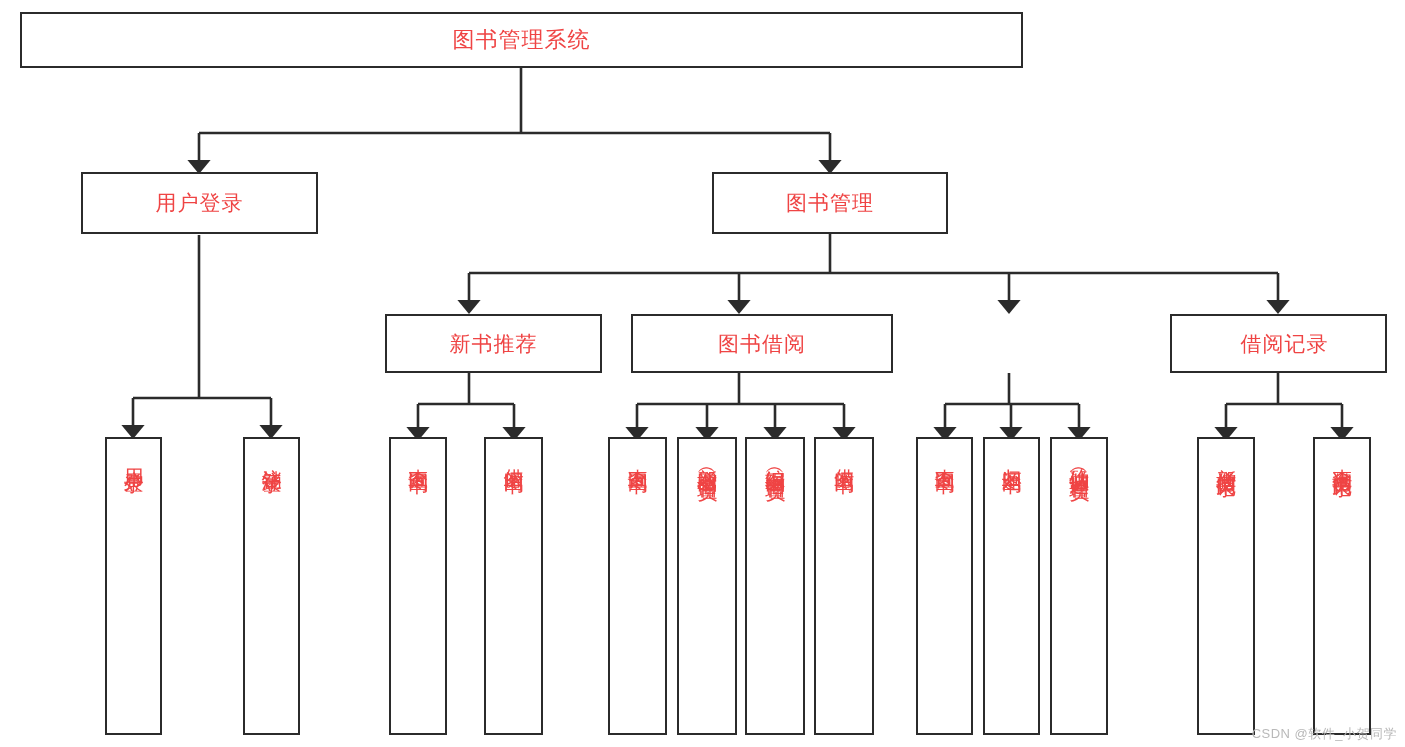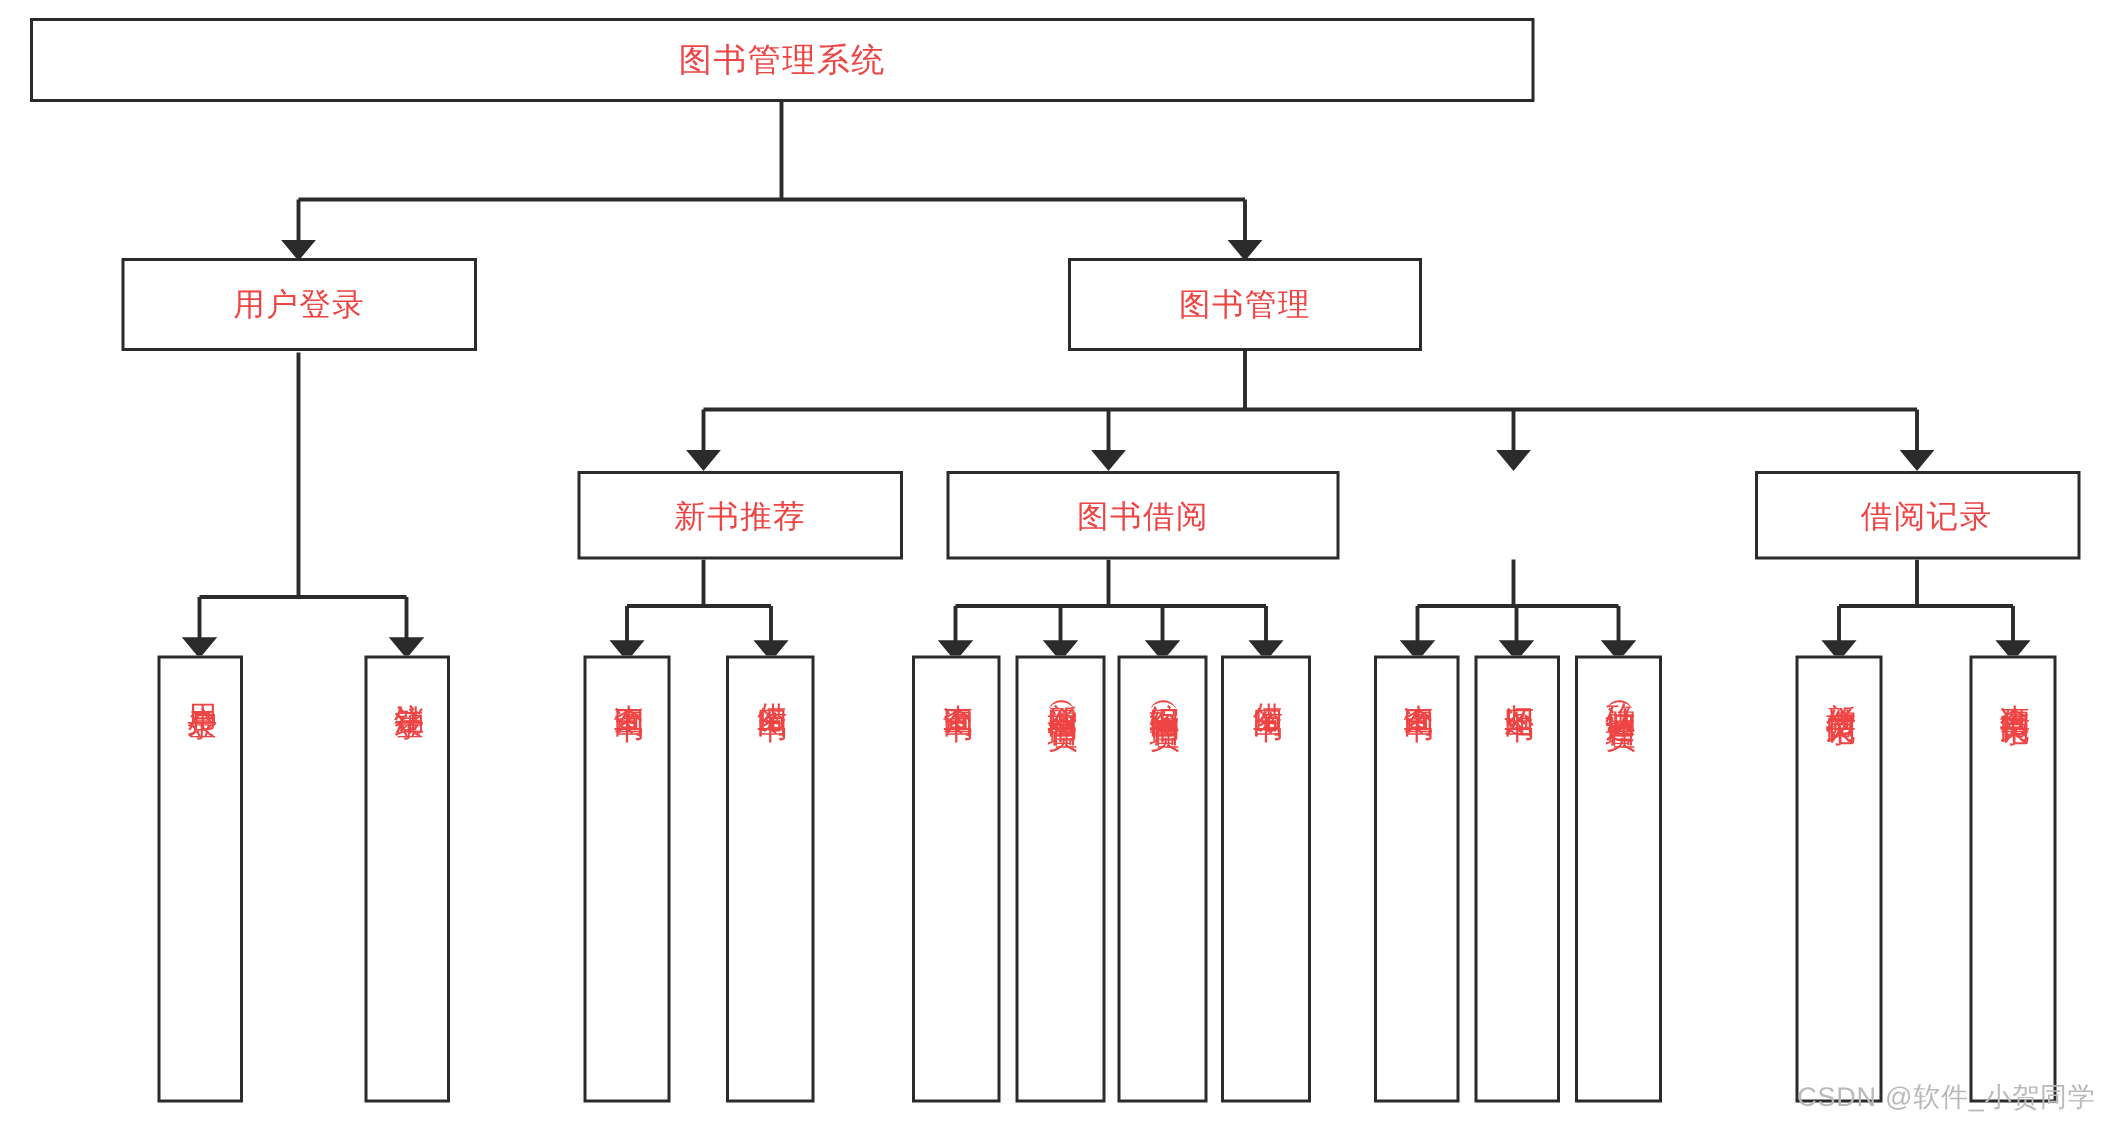--- a/index.html
+++ b/index.html
@@ -5,21 +5,21 @@
   html,body{margin:0;padding:0;background:#ffffff;}
   body{font-family:"Liberation Sans","DejaVu Sans",sans-serif;}
   #stage{position:relative;width:1405px;height:747px;background:#ffffff;overflow:hidden;}
   svg#wires{position:absolute;left:0;top:0;width:1405px;height:747px;}
   .node{position:absolute;box-sizing:border-box;background:#ffffff;border:2.5px solid #2b2b2b;
         display:flex;align-items:center;justify-content:center;color:#ef4444;}
   .node.h{font-size:21px;letter-spacing:1px;}
   .node.v{font-size:20px;letter-spacing:2px;writing-mode:vertical-rl;text-orientation:upright;
           justify-content:flex-start;padding-top:14px;line-height:1.18;}
   .node.root{font-size:22px;}
-  .wm{position:absolute;right:8px;bottom:4px;font-size:18px;color:#b9b9b9;letter-spacing:0.5px;
+  .wm{position:absolute;right:8px;bottom:4px;font-size:13px;color:#b9b9b9;letter-spacing:0.5px;
       white-space:nowrap;}
 </style>
 </head>
 <body>
 
 <div id="stage">
 
   <svg id="wires" viewBox="0 0 1405 747" xmlns="http://www.w3.org/2000/svg">
     <defs>
       <marker id="ah" markerWidth="9" markerHeight="9" refX="1.2" refY="4.5" orient="auto" markerUnits="strokeWidth">

